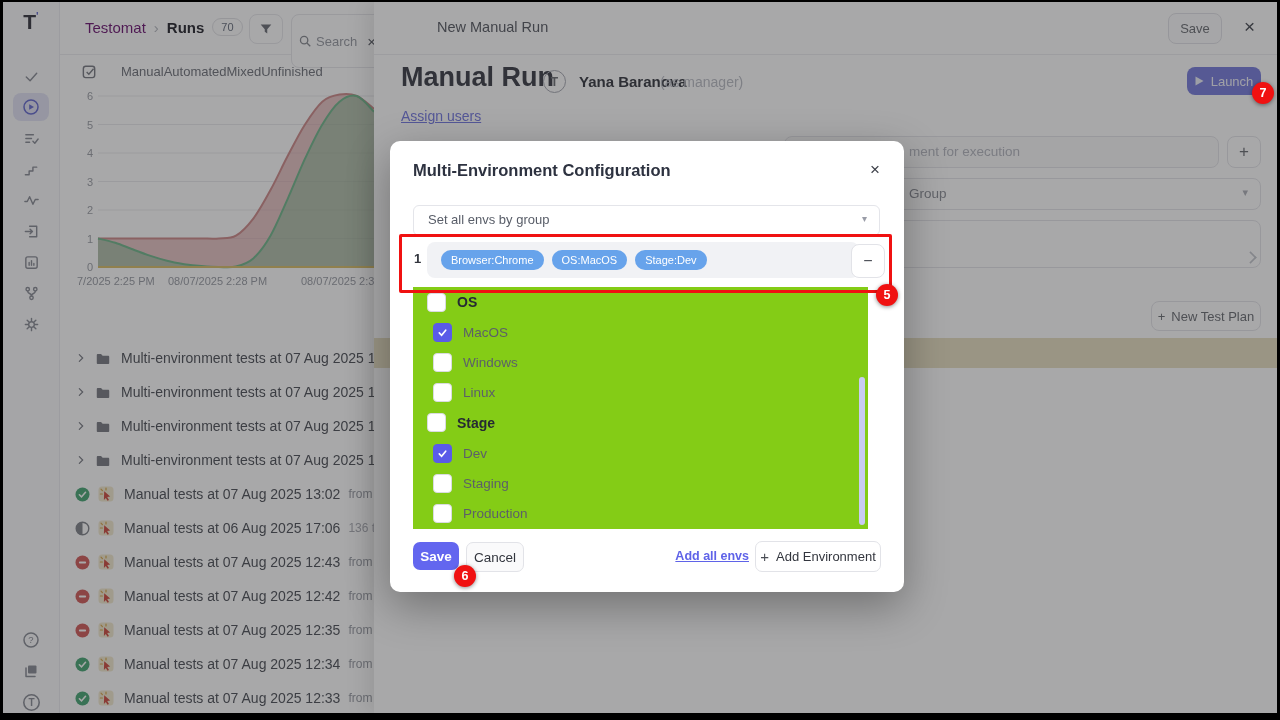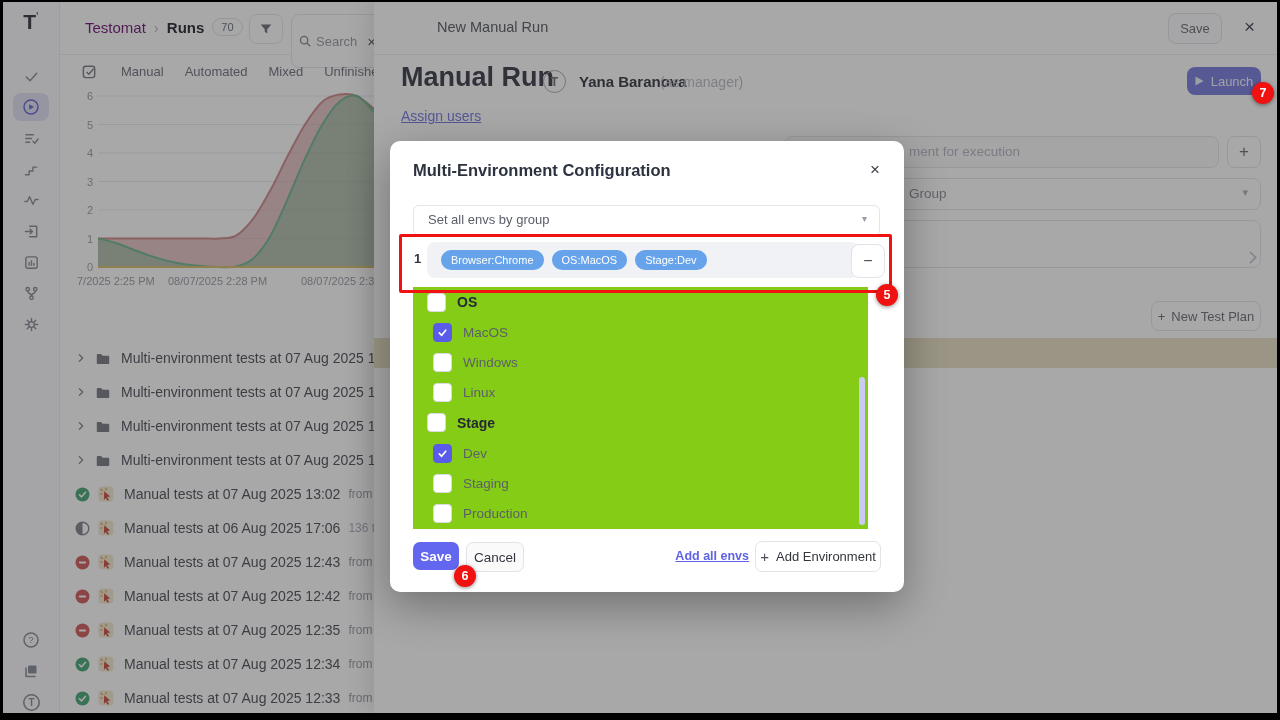--- a/index.html
+++ b/index.html
@@ -20,21 +20,21 @@
   .crumb .app{color:#701a75;}
   .crumb .sep{color:#b9bbc2;font-size:15px;}
   .crumb .sect{color:#2b2b33;font-weight:bold;}
   .crumb .count{font-size:11px;color:#6b7280;border:1px solid #e2e2e6;border-radius:10px;padding:2px 8px;background:#fdfdfd;}
   .filter-btn{position:absolute;left:190px;top:12px;width:32px;height:28px;border:1px solid #e8e8ec;border-radius:8px;background:#fff;display:flex;align-items:center;justify-content:center;}
   .searchbox{position:absolute;left:232px;top:12px;width:78px;height:28px;border:1px solid #e8e8ec;border-radius:8px;background:#fff;display:flex;align-items:center;overflow:hidden;padding:12px 6px;gap:4px;}
   .searchbox .sq{color:#9a9da5;font-size:13px;white-space:nowrap;overflow:hidden;flex:1;}
   .searchbox .clear{color:#5b5e66;font-size:15px;line-height:1;}
 
   
-  .tabs{position:absolute;left:118px;top:62px;display:flex;gap:21px;font-size:13px;color:#73767e;z-index:1;}
+  .tabs{position:absolute;left:118px;top:62px;display:flex;font-size:13px;color:#73767e;z-index:1;}
   .tab-icon{position:absolute;left:78px;top:61px;z-index:1;}
   .chart{position:absolute;left:70px;top:88px;width:301px;height:206px;z-index:1;}
   .chart .ylab{position:absolute;width:20px;text-align:right;font-size:11px;color:#9fa2a9;transform:translateY(-50%);}
   .chart .xlab{position:absolute;top:185px;font-size:11px;color:#9b9ea6;white-space:nowrap;}
   .chart svg{position:absolute;left:25px;top:6px;overflow:visible;}
 
   .runs-list{position:absolute;left:56px;top:339px;width:316px;z-index:1;}
   .run-row{height:34px;display:flex;align-items:center;padding-left:16px;white-space:nowrap;overflow:hidden;}
   .run-row .chev{margin-right:8px;display:flex;}
   .run-row .ficon{margin-right:10px;display:flex;}

